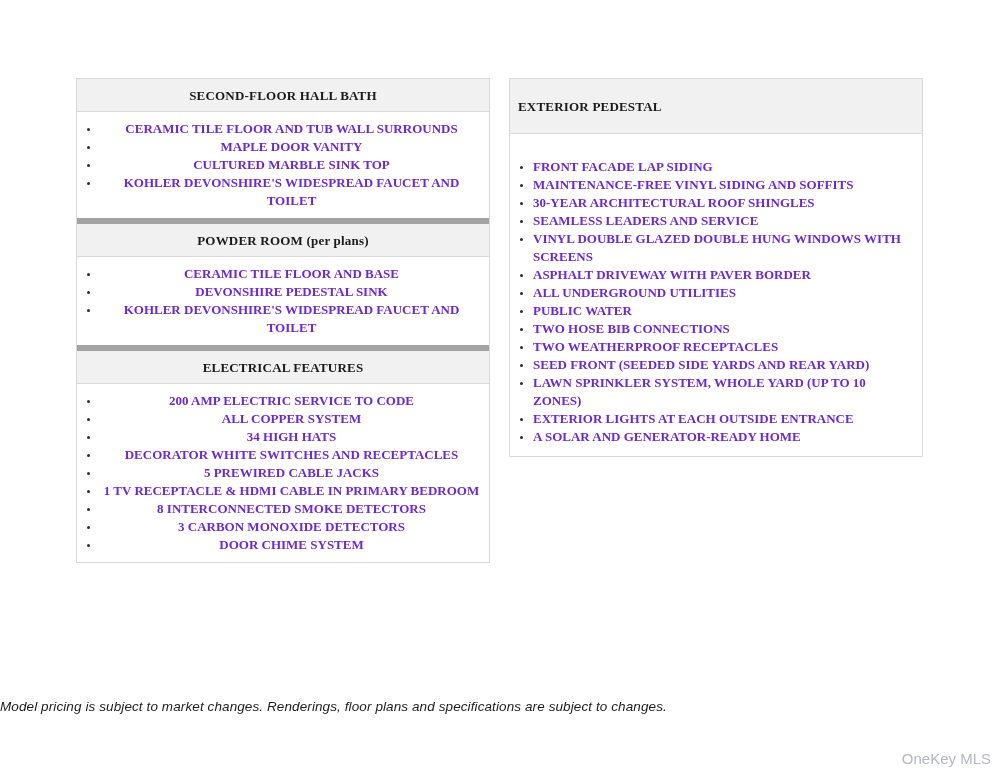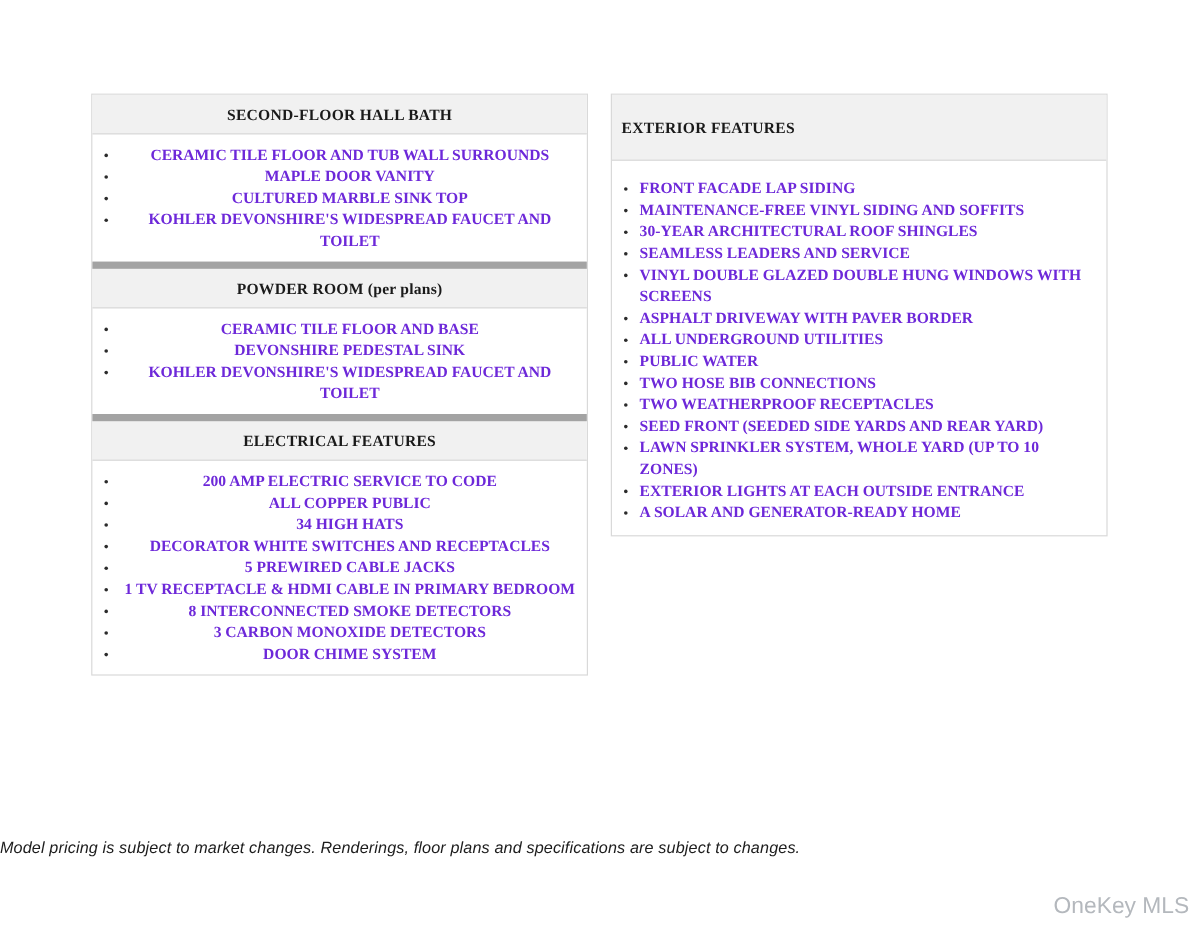--- a/index.html
+++ b/index.html
@@ -58,41 +58,41 @@
     content: "";
     position: absolute;
     left: -13px;
     top: 8px;
     width: 3px;
     height: 3px;
     border-radius: 50%;
     background: #2b2b2b;
   }
   #right-column ul.features {
-    padding-top: 14px;
+    padding-top: 24px;
     padding-bottom: 10px;
   }
   #footer-disclaimer {
     position: absolute;
     left: 0;
     top: 699px;
     width: 100%;
     text-align: left;
     font-family: "Liberation Sans", sans-serif;
     font-style: italic;
     font-size: 13.5px;
     color: #1c1c1c;
     letter-spacing: 0.1px;
   }
   #watermark {
     position: absolute;
     right: 9px;
     bottom: 6px;
     font-family: "Liberation Sans", sans-serif;
-    font-size: 19px;
+    font-size: 15px;
     color: #b4b8bd;
     margin-left: 40px;
   }
 </style>
 </head>
 <body>
 
 <div id="page">
 
   <div id="left-column" class="panel">
@@ -110,35 +110,35 @@
         <ul class="features">
           <li class="feature">CERAMIC TILE FLOOR AND BASE</li>
           <li class="feature">DEVONSHIRE PEDESTAL SINK</li>
           <li class="feature">KOHLER DEVONSHIRE'S WIDESPREAD FAUCET AND TOILET</li>
         </ul>
       </div>
       <div class="section">
         <div class="section-header">ELECTRICAL FEATURES</div>
         <ul class="features">
           <li class="feature">200 AMP ELECTRIC SERVICE TO CODE</li>
-          <li class="feature">ALL COPPER PUBLIC</li>
+          <li class="feature">ALL COPPER SYSTEM</li>
           <li class="feature">34 HIGH HATS</li>
           <li class="feature">DECORATOR WHITE SWITCHES AND RECEPTACLES</li>
           <li class="feature">5 PREWIRED CABLE JACKS</li>
           <li class="feature">1 TV RECEPTACLE &amp; HDMI CABLE IN PRIMARY BEDROOM</li>
           <li class="feature">8 INTERCONNECTED SMOKE DETECTORS</li>
           <li class="feature">3 CARBON MONOXIDE DETECTORS</li>
           <li class="feature">DOOR CHIME SYSTEM</li>
         </ul>
       </div>
     </div>
 
   <div id="right-column" class="panel">
       <div class="section">
-        <div class="section-header">EXTERIOR FEATURES</div>
+        <div class="section-header">EXTERIOR PEDESTAL</div>
         <ul class="features">
           <li class="feature">FRONT FACADE LAP SIDING</li>
           <li class="feature">MAINTENANCE-FREE VINYL SIDING AND SOFFITS</li>
           <li class="feature">30-YEAR ARCHITECTURAL ROOF SHINGLES</li>
           <li class="feature">SEAMLESS LEADERS AND SERVICE</li>
           <li class="feature">VINYL DOUBLE GLAZED DOUBLE HUNG WINDOWS WITH SCREENS</li>
           <li class="feature">ASPHALT DRIVEWAY WITH PAVER BORDER</li>
           <li class="feature">ALL UNDERGROUND UTILITIES</li>
           <li class="feature">PUBLIC WATER</li>
           <li class="feature">TWO HOSE BIB CONNECTIONS</li>

